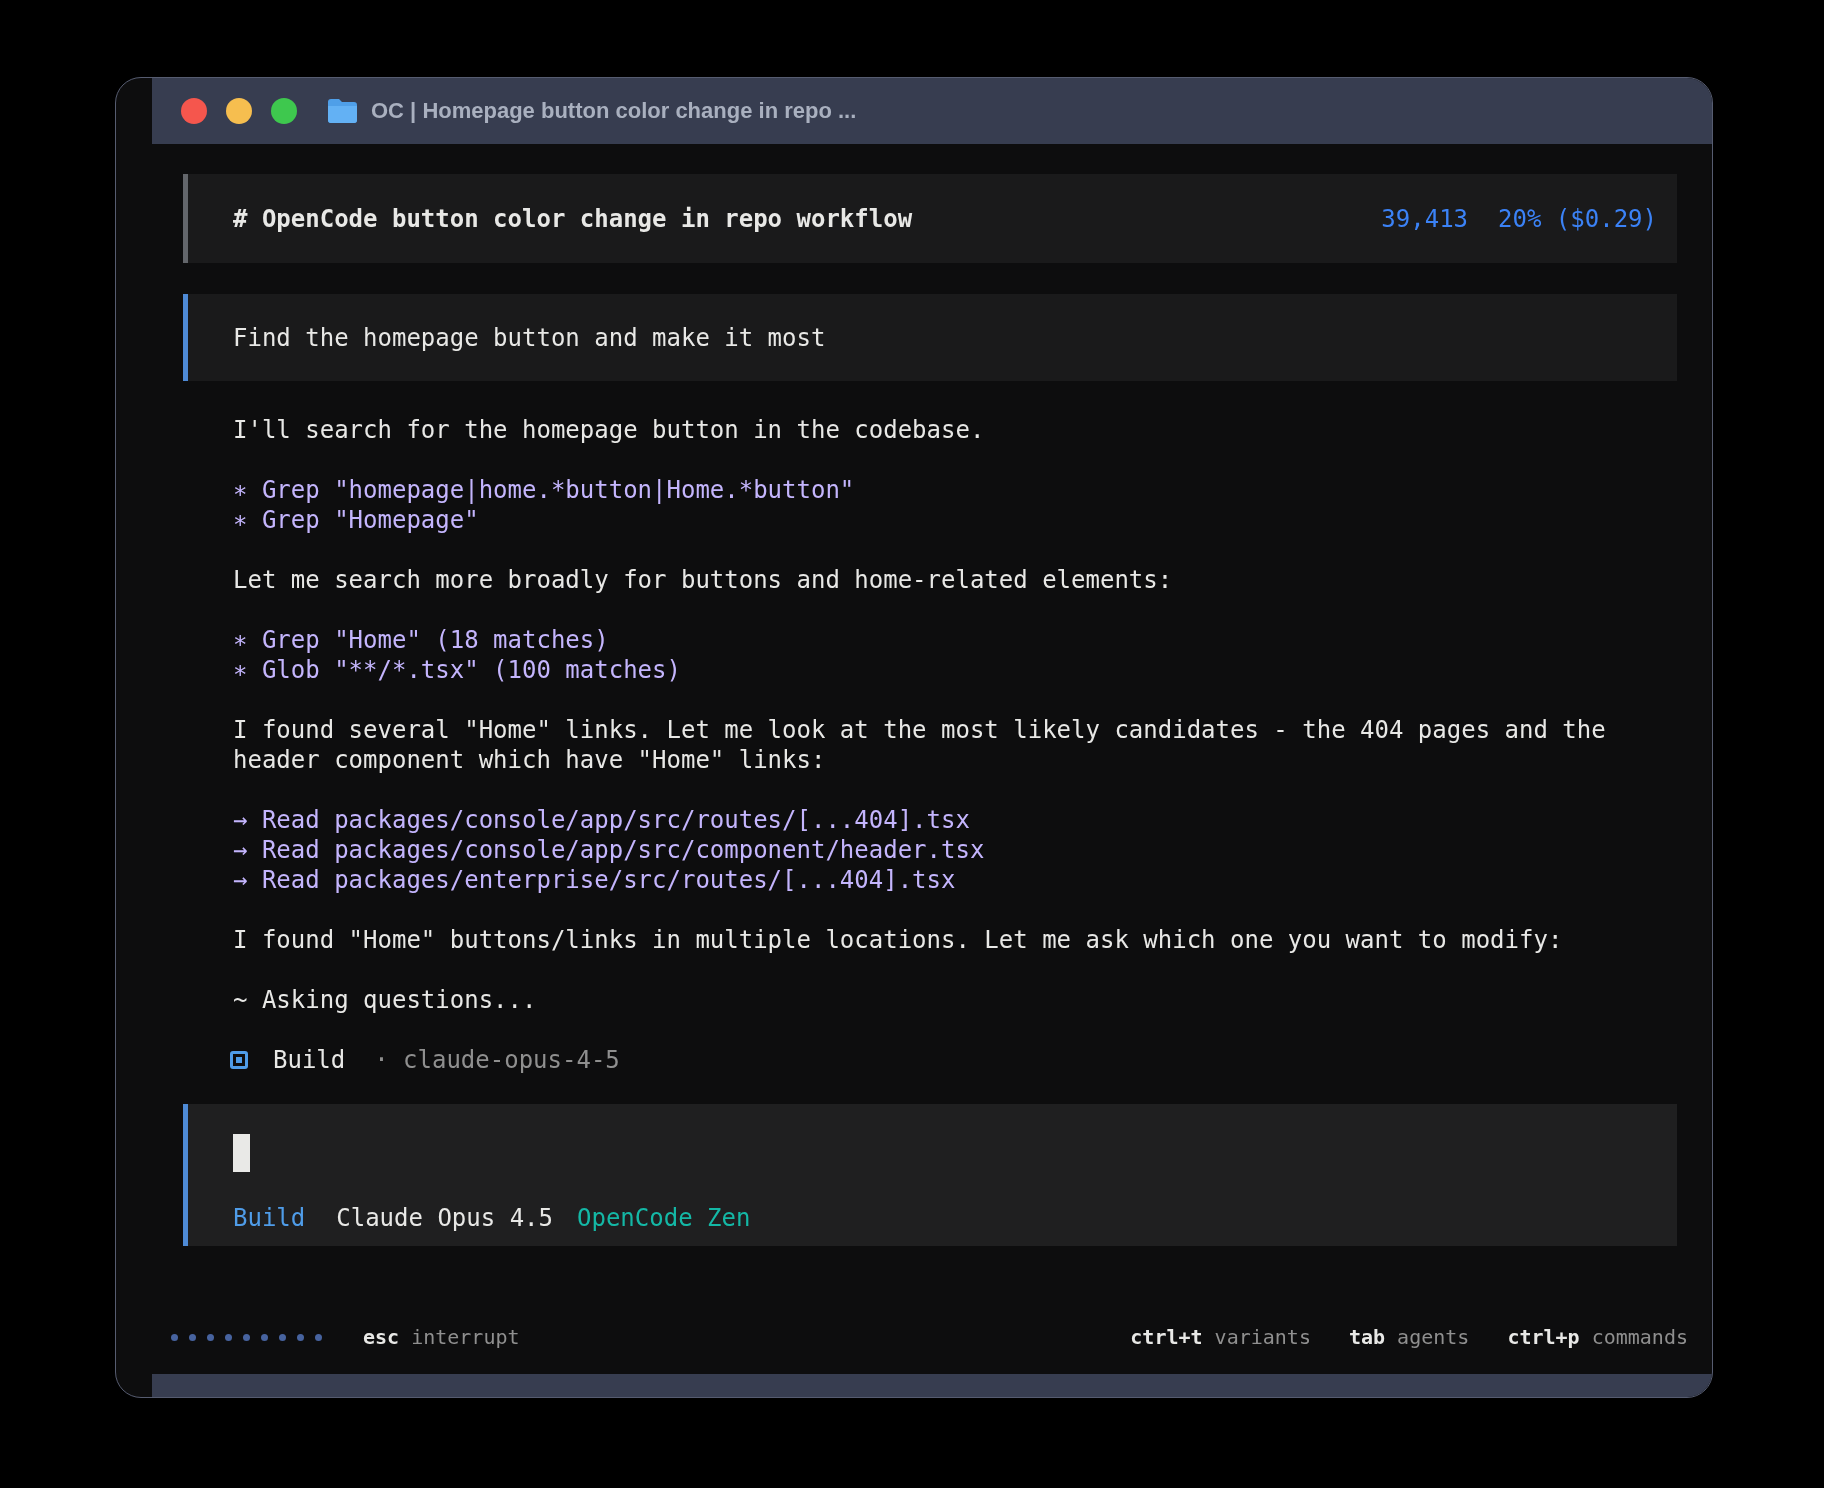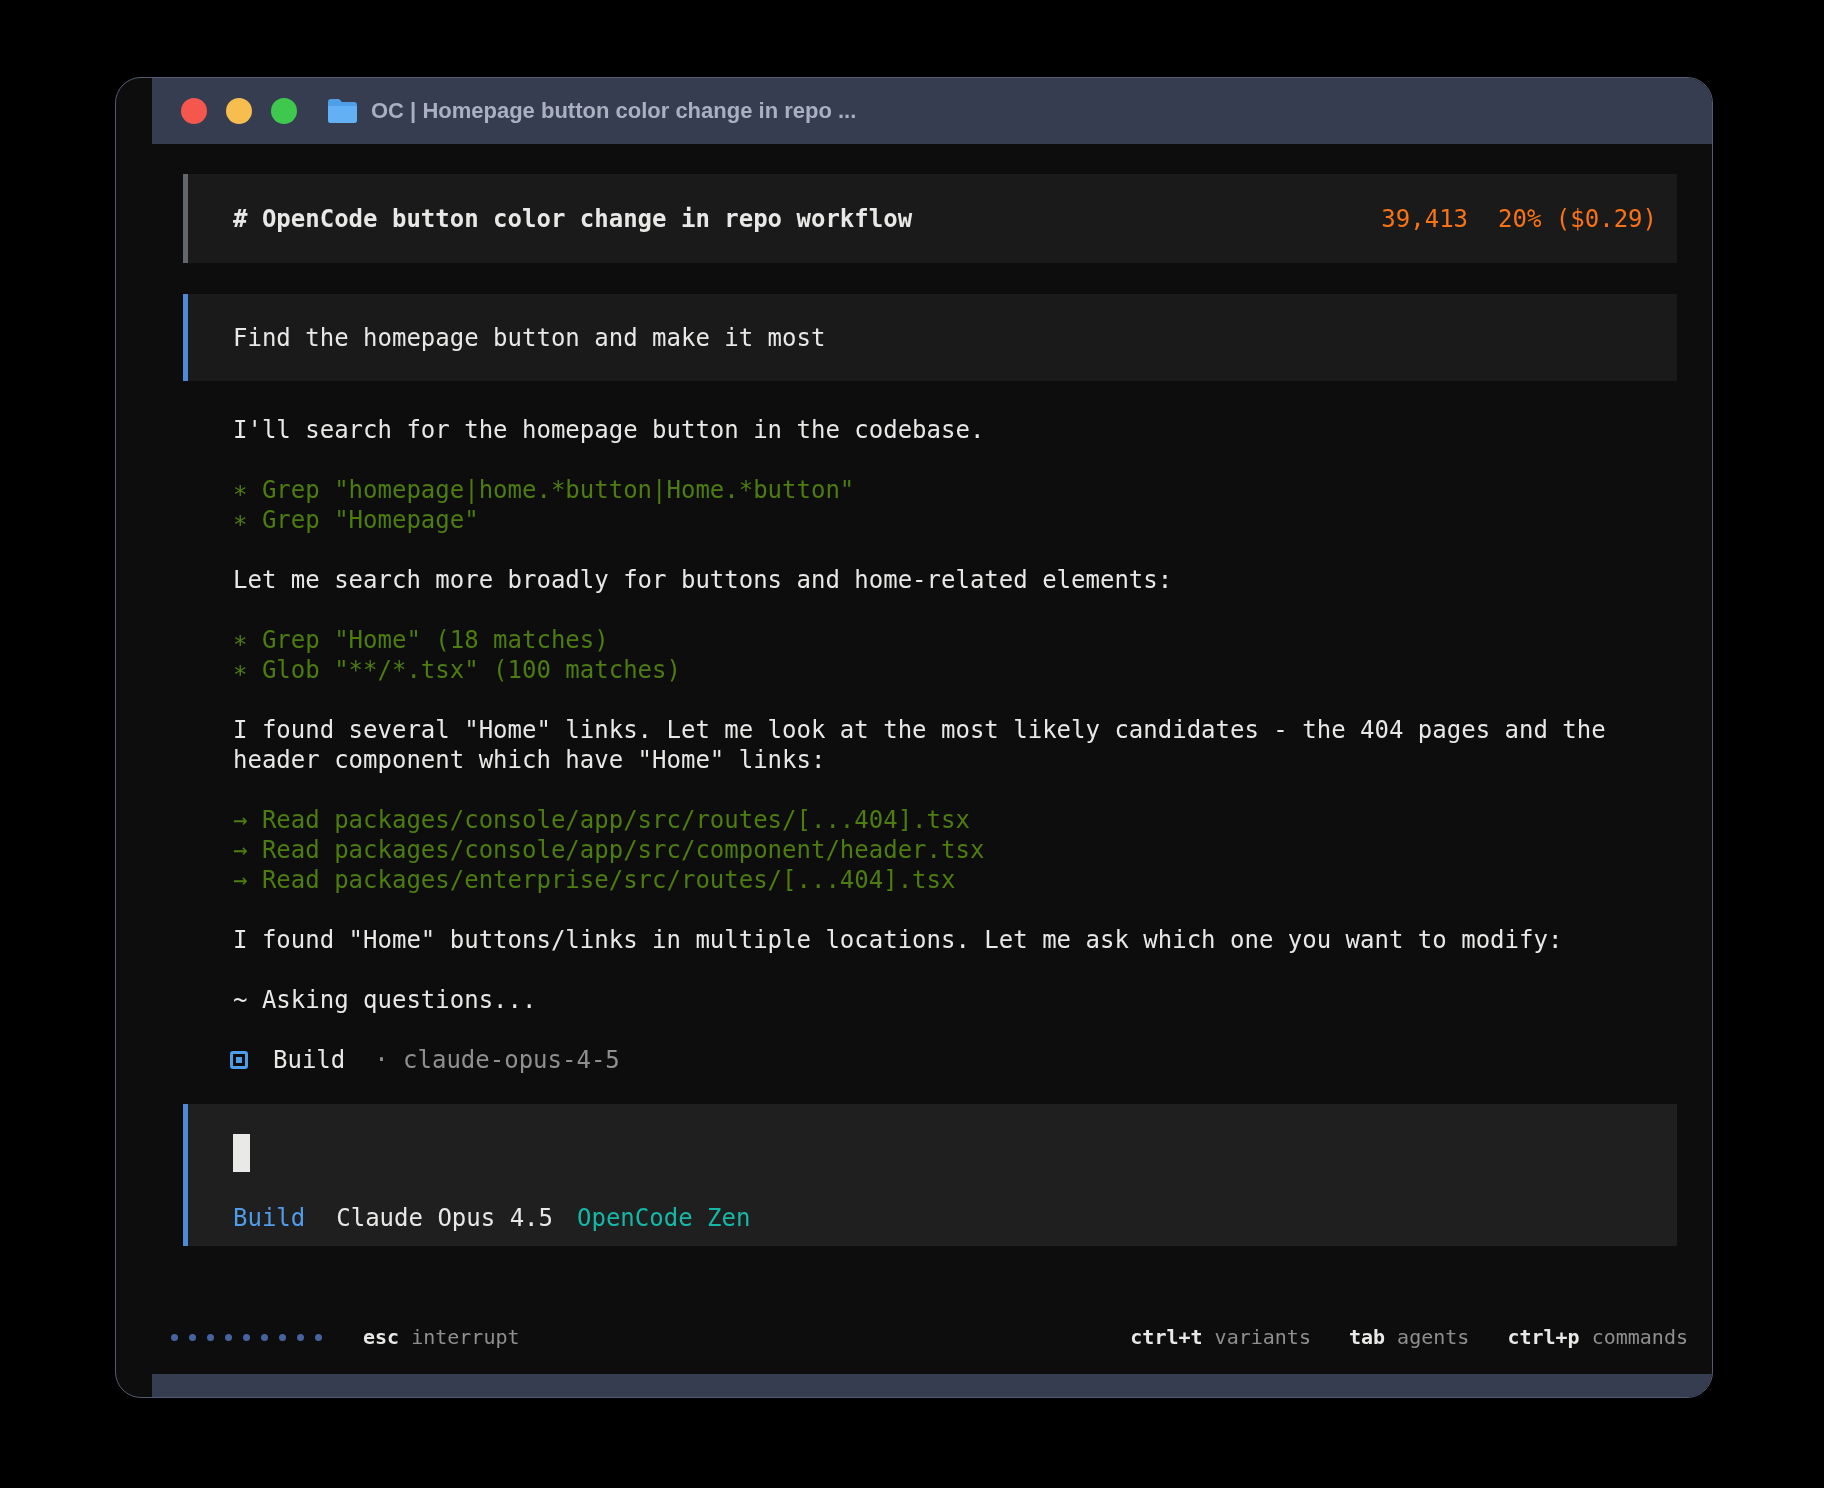--- a/index.html
+++ b/index.html
@@ -31,32 +31,32 @@
   .content {
     flex:1; padding:30px 35px 0 31px;
     font-size:24px; line-height:30px; color:#e8e8e6;
   }
   .block { border-left:5px solid #63666b; background:#1a1a1b; }
   .session-header {
     height:89px; display:flex; align-items:center;
     padding:0 20px 0 45px; margin-bottom:31px;
   }
   .session-title { font-weight:700; white-space:pre; }
-  .session-stats { margin-left:auto; color:#f97316; white-space:pre; }
+  .session-stats { margin-left:auto; color:#3b82f6; white-space:pre; }
   .session-stats .tokens { margin-right:30px; }
 
   .user-block {
     border-left-color:#4e8ad6; height:87px;
     display:flex; align-items:center; padding:0 20px 0 45px; margin-bottom:34px;
   }
 
   #transcript { margin-left:50px; }
   .t-group { margin-bottom:30px; }
   .t-line { white-space:pre; height:30px; }
-  .t-group.tool .t-line { color:#4d7c0f; }
+  .t-group.tool .t-line { color:#c4b5fd; }
 
   .agent-line {
     margin-left:47px; height:30px; display:flex; align-items:center;
     margin-bottom:29px; white-space:pre;
   }
   .build-icon {
     width:18px; height:18px; border:3px solid #4f9ce8; border-radius:3px;
     position:relative; margin-right:25px; flex:none;
   }
   .build-icon::after {

